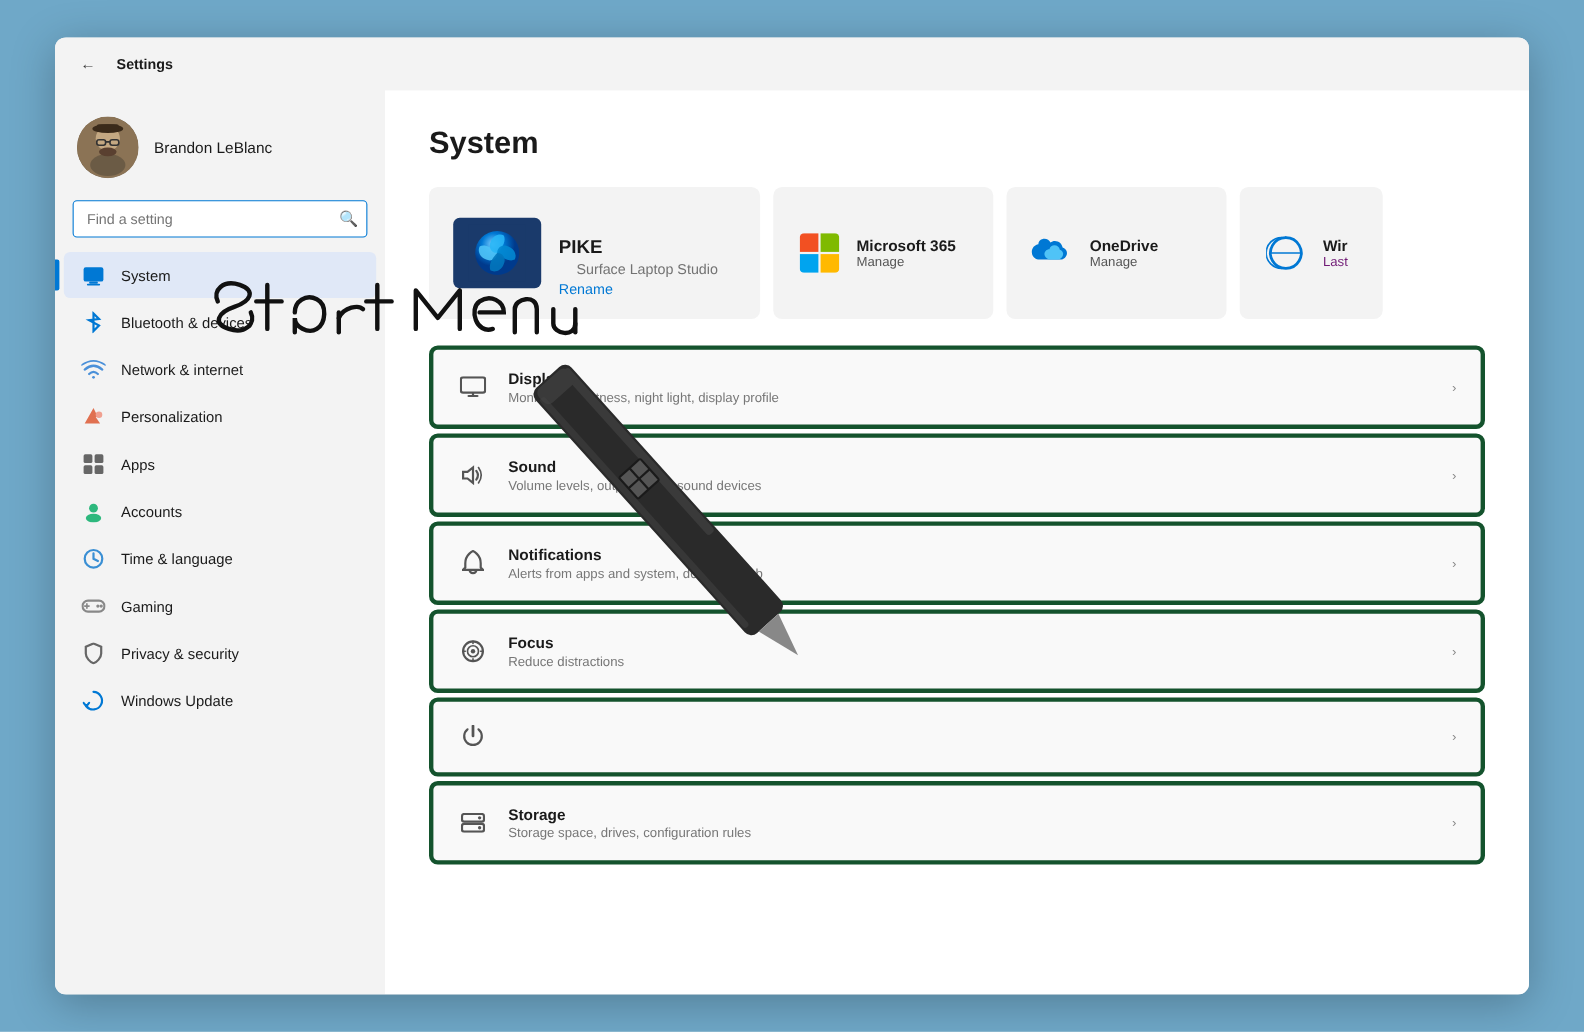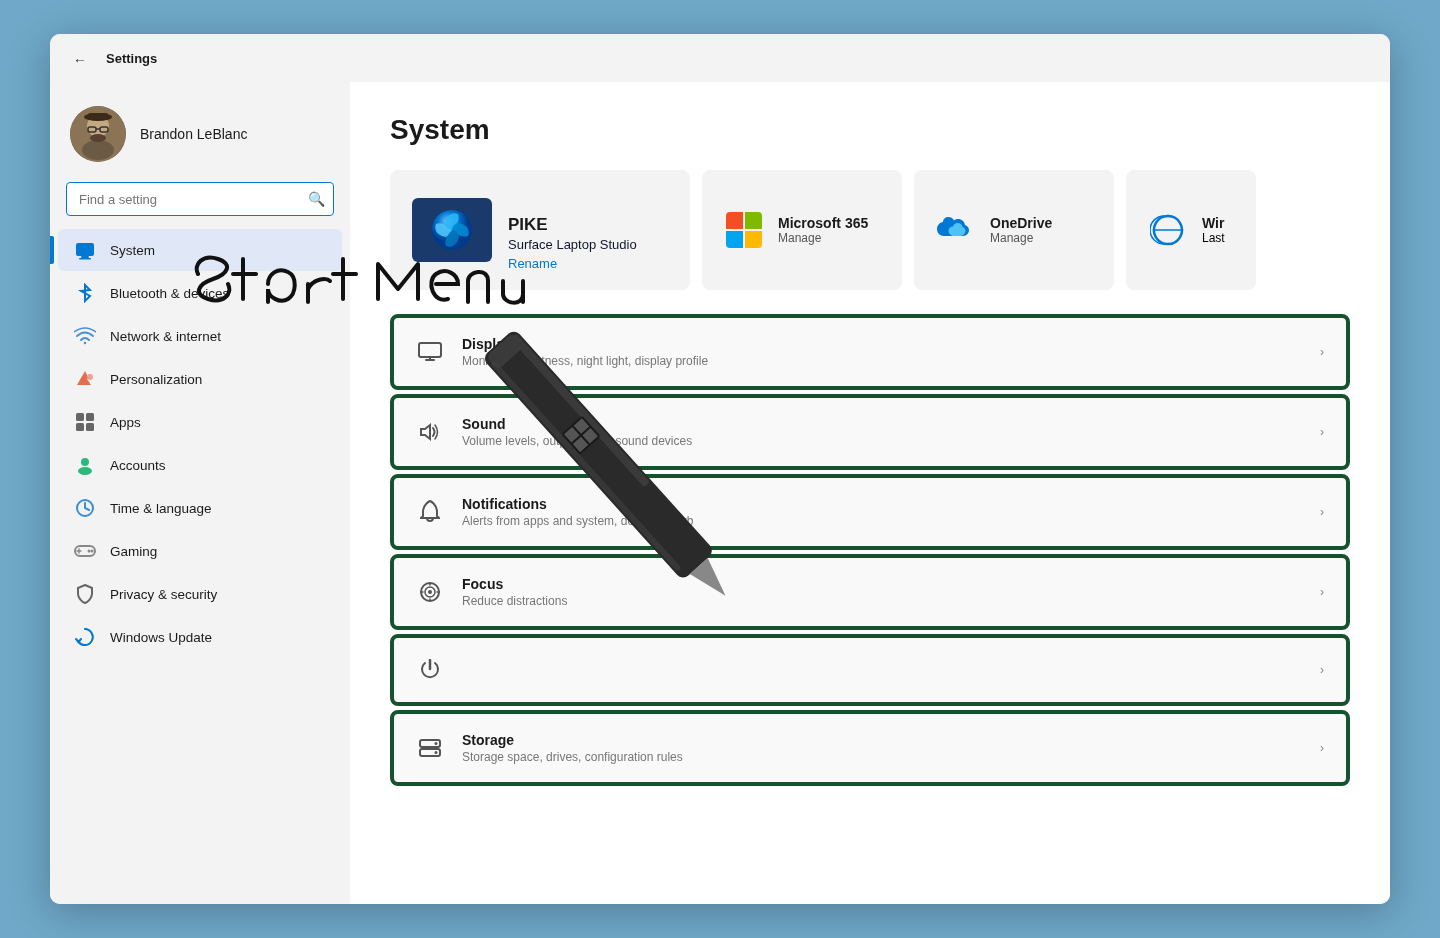--- a/index.html
+++ b/index.html
@@ -210,22 +210,22 @@
     }
     .device-info {}
     .device-name {
       font-size: 17px;
       font-weight: 700;
       color: #1a1a1a;
       margin-top: 27px;
     }
     .device-model {
       font-size: 13px;
-      color: #0f172a;
-      margin: 2px 0;
+      color: #737373;
+      margin: 2px 16px;
     }
     .device-rename {
       font-size: 13px;
       color: #0078d4;
       cursor: pointer;
       text-decoration: none;
     }
 
     .app-card {
       background: #f3f3f3;
@@ -319,21 +319,21 @@
       min-width: 130px;
       flex-shrink: 0;
     }
     .wir-card-info .app-card-name {
       font-size: 14px;
       font-weight: 600;
       color: #1a1a1a;
     }
     .wir-card-info .app-card-action {
       font-size: 12px;
-      color: #000000;
+      color: #701a75;
     }
   </style>
 </head>
 <body>
 
 <div class="window" style="position:relative; overflow:hidden;">
 
   <div class="title-bar">
     <button class="back-btn">←</button>
     <span class="title-bar-text">Settings</span>

